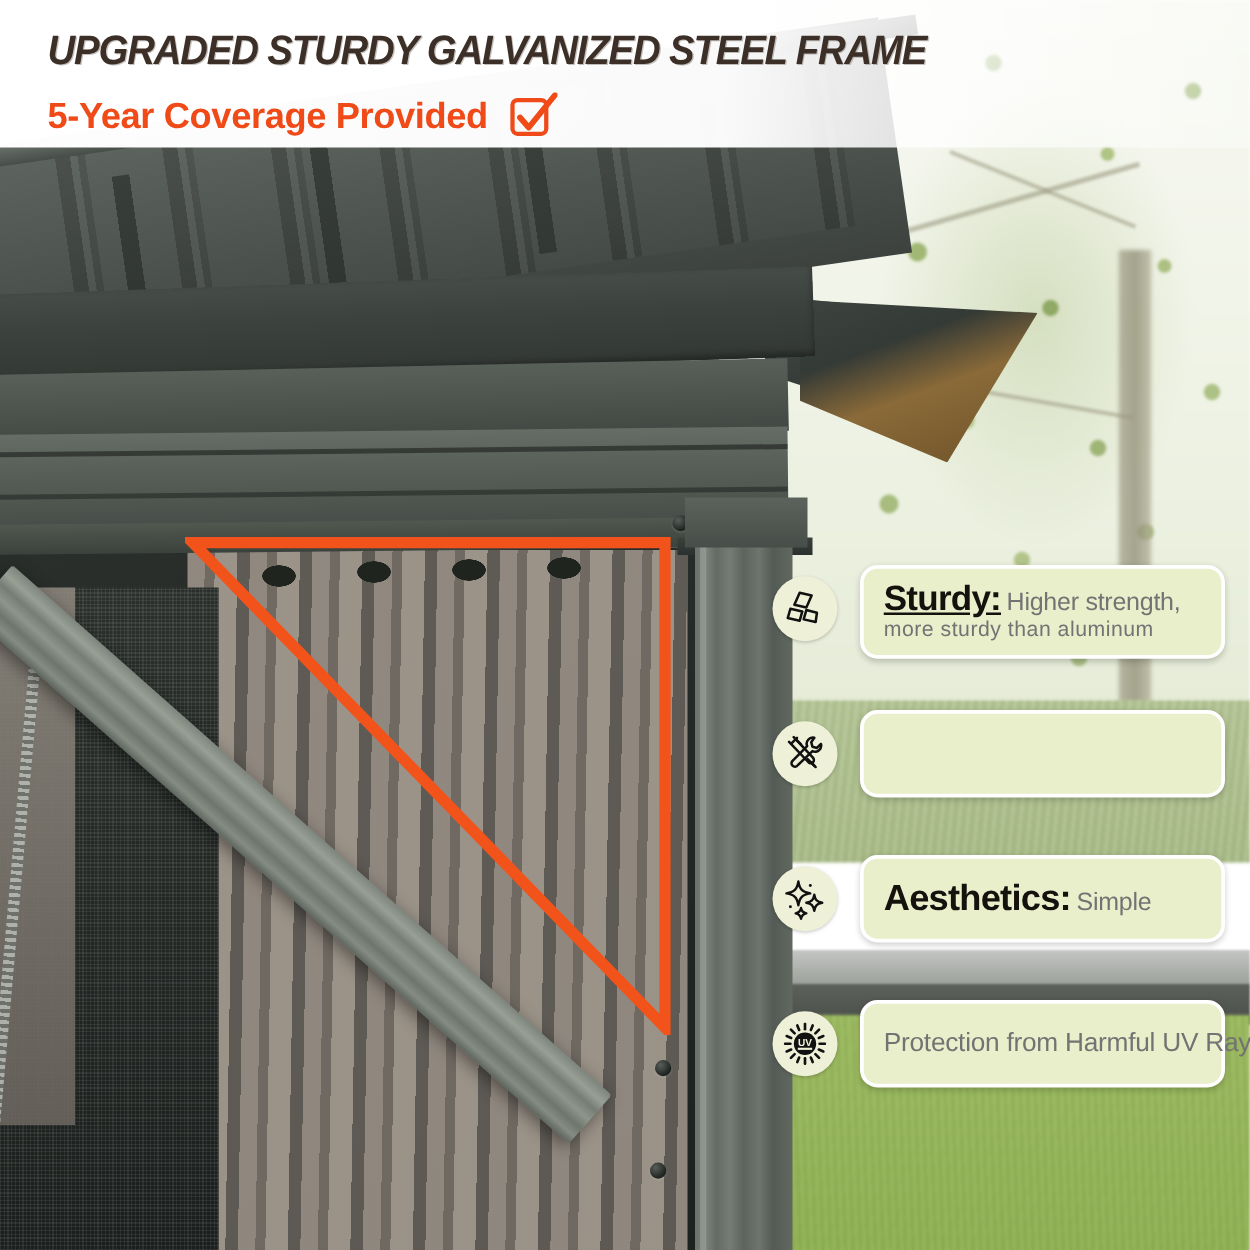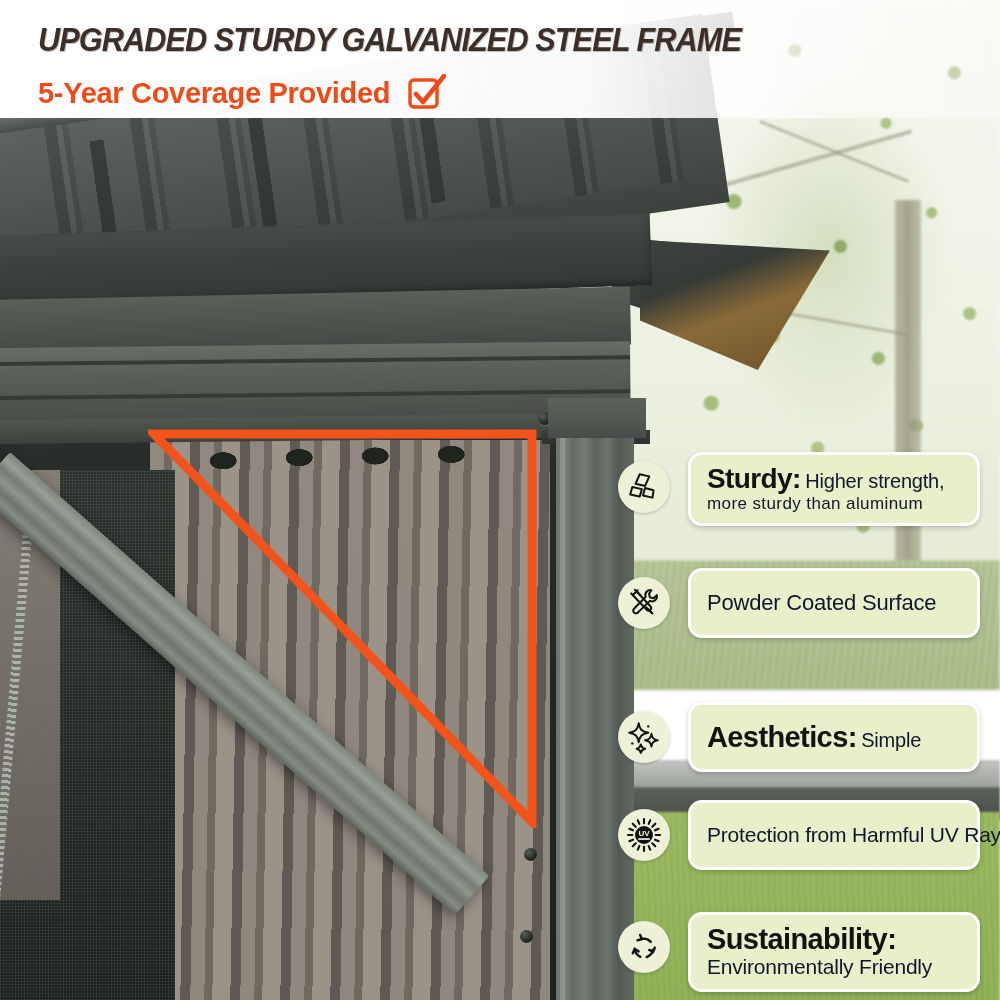--- a/index.html
+++ b/index.html
@@ -295,25 +295,25 @@
     padding:9px 11px 9px 16px;
     box-shadow:0 2px 5px rgba(0,0,0,.20);
     display:flex; flex-direction:column; justify-content:center;
   }
   .f-l1 { line-height:1.06; white-space:nowrap; }
   .f-l2 { line-height:1.18; white-space:nowrap; }
   .f-head {
     font-weight:900; color:#15120e; letter-spacing:-.6px;
   }
   .f-rest {
-    font-weight:400; color:#0f172a; letter-spacing:-.2px;
-  }
-
-  
-  .sz-a .f-head { font-size:28px; }
+    font-weight:400; color:#737373; letter-spacing:-.2px;
+  }
+
+  
+  .sz-a .f-head { font-size:28px;text-decoration:underline; }
   .sz-a .f-rest { font-size:20px; }
   .sz-a .f-l2 .f-rest { font-size:17px; letter-spacing:.4px; }
 
   .sz-b .f-head { font-size:29px; }
   .sz-b .f-rest { font-size:19px; }
   .sz-b .f-l2 .f-rest { font-size:22px; }
 
   .sz-c .f-head { font-size:29px; }
   .sz-c .f-rest { font-size:20px; }
   .sz-c .f-l2 .f-rest { font-size:22px; }
@@ -414,27 +414,24 @@
       <svg viewBox="0 0 32 32" fill="none" stroke="#111" stroke-width="1.9" stroke-linecap="round" stroke-linejoin="round">
         <path d="M23 4 a4.6 4.6 0 0 0-5.4 6.2 L7 21 a2.6 2.6 0 1 0 3.6 3.6 L21.6 14 A4.6 4.6 0 0 0 28 8.6 l-3 3 -3.4-.9 -.9-3.4 Z"></path>
         <path d="M9 5 L13 9"></path>
         <path d="M6 8 L10 4"></path>
         <path d="M7.5 3.5 L22 19 a2.4 2.4 0 0 1-3.4 3.4 L4 7"></path>
         <path d="M18 20 L23 25"></path>
         <path d="M20.5 22.5 L24 26"></path>
       </svg>
     </div>
     <div class="f-box">
-      <div class="f-l2">
-        <span class="f-rest">Powder Coated Surface</span>
-      </div>
-    </div>
-  </div>
-
-  <div class="feature sz-c" style="left:618px; top:684px; width:364px; height:70px;margin-top:18px;">
+    </div>
+  </div>
+
+  <div class="feature sz-c" style="left:618px; top:684px; width:364px; height:70px;">
     <div class="f-icon">
       <svg viewBox="0 0 32 32" fill="none" stroke="#111" stroke-width="1.8" stroke-linejoin="round">
         <path d="M11 3 C12 9 14 11 20 12 C14 13 12 15 11 21 C10 15 8 13 2 12 C8 11 10 9 11 3 Z"></path>
         <path d="M23 13 C23.7 17 25 18.3 29 19 C25 19.7 23.7 21 23 25 C22.3 21 21 19.7 17 19 C21 18.3 22.3 17 23 13 Z"></path>
         <path d="M13 23 C13.5 25.5 14.5 26.5 17 27 C14.5 27.5 13.5 28.5 13 31 C12.5 28.5 11.5 27.5 9 27 C11.5 26.5 12.5 25.5 13 23 Z"></path>
         <circle cx="20" cy="6" r="1.1" fill="#111" stroke="none"></circle>
         <circle cx="5" cy="22" r="1.1" fill="#111" stroke="none"></circle>
       </svg>
     </div>
     <div class="f-box">
@@ -471,34 +468,14 @@
         <rect x="10.6" y="19" width="10.8" height="1.6" fill="#eef1d8"></rect>
       </svg>
     </div>
     <div class="f-box">
       <div class="f-l2">
         <span class="f-rest">Protection from Harmful UV Rays</span>
       </div>
     </div>
   </div>
 
-  <div class="feature sz-e" style="left:618px; top:912px; width:364px; height:70px;">
-    <div class="f-icon">
-      <svg viewBox="0 0 32 32" fill="none" stroke="#111" stroke-width="2.3" stroke-linecap="round">
-        <path d="M13.6 8.4 A9 9 0 0 1 22.4 11.2"></path>
-        <path d="M24.4 18.6 A9 9 0 0 1 18.6 25.4"></path>
-        <path d="M12.6 25.2 A9 9 0 0 1 7.2 17.8"></path>
-        <path d="M12.4 4.6 L13.9 8.6 L9.9 9.6"></path>
-        <path d="M26.2 16.6 L24.6 20.5 L20.9 18.8"></path>
-        <path d="M5.4 21.8 L7.3 17.9 L10.9 20.1"></path>
-      </svg>
-    </div>
-    <div class="f-box">
-      <div class="f-l1">
-        <span class="f-head">Sustainability:</span>
-      </div>
-      <div class="f-l2">
-        <span class="f-rest">Environmentally Friendly</span>
-      </div>
-    </div>
-  </div>
 
 </div>
 
 </body></html>

